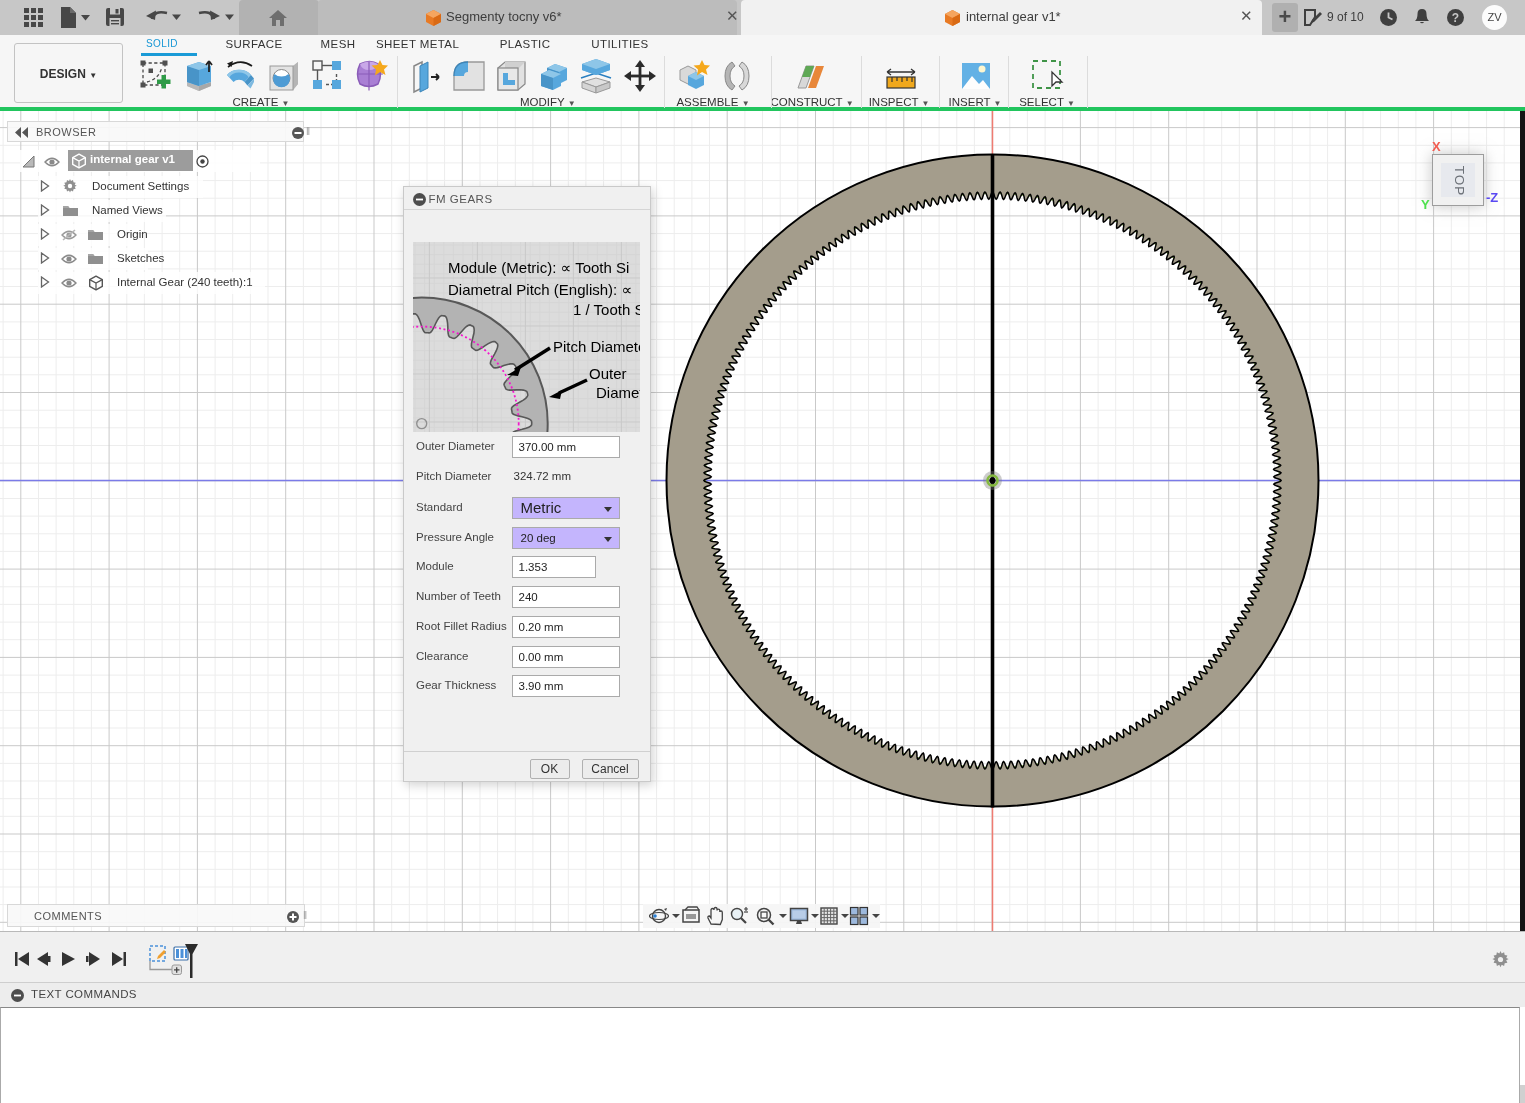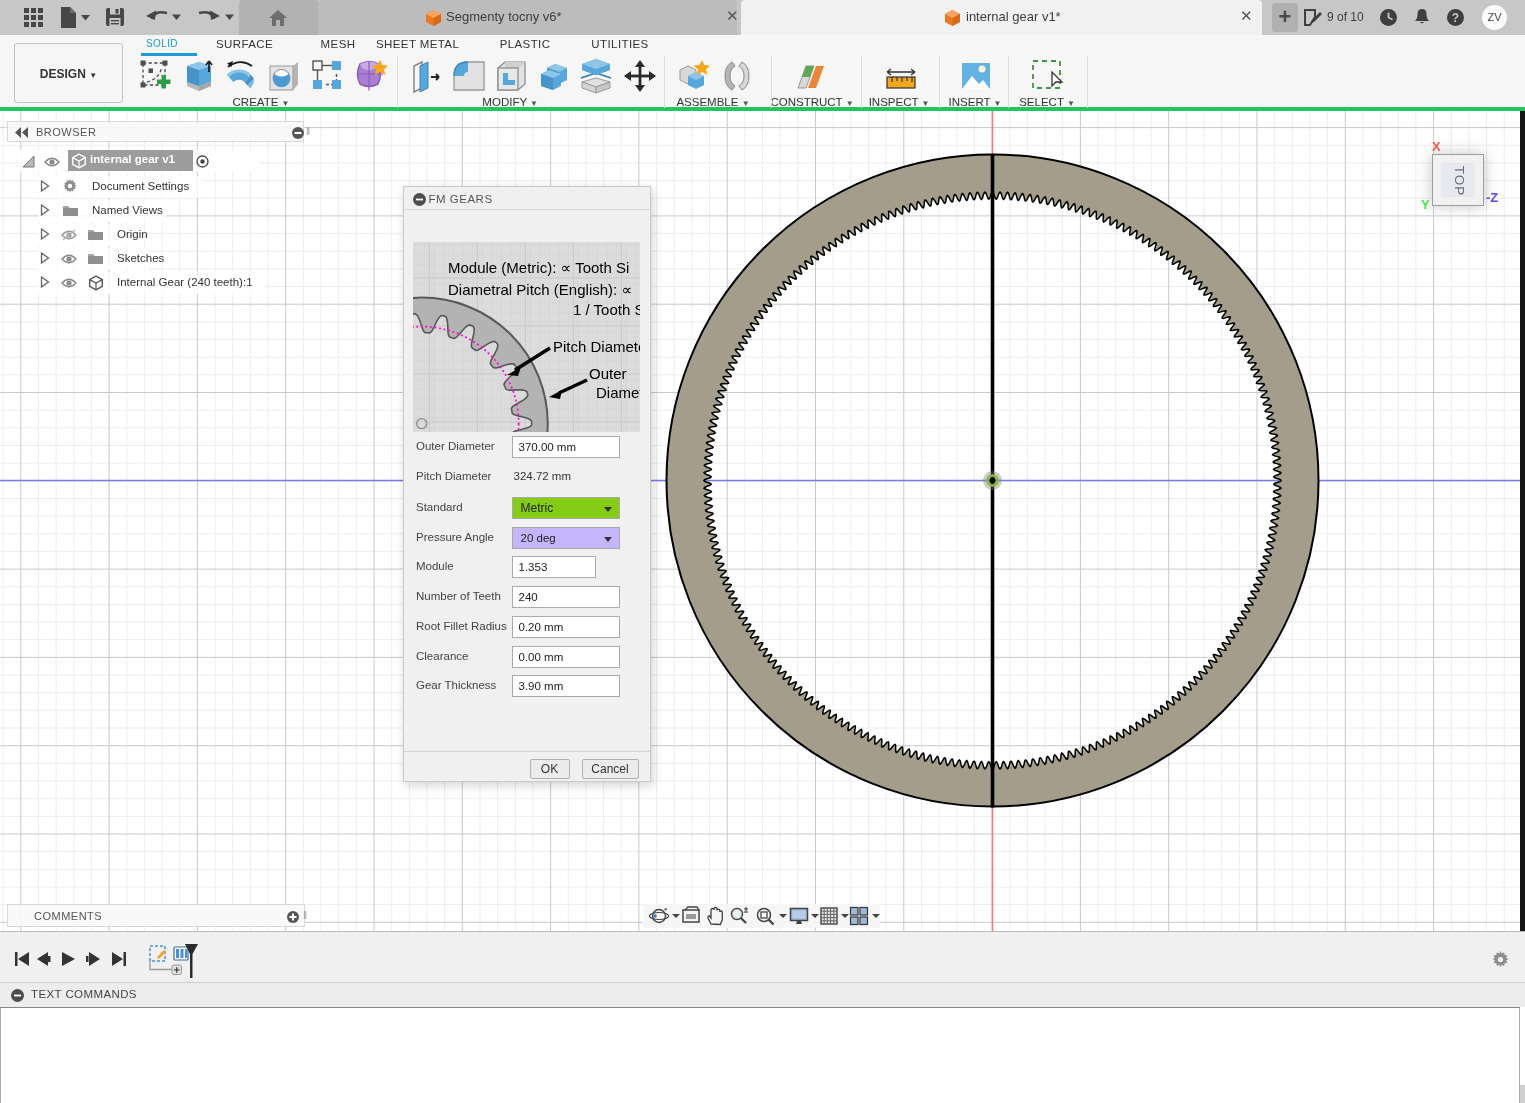--- a/index.html
+++ b/index.html
@@ -108,28 +108,28 @@
       <text x="9.5" y="14" font-size="12" font-weight="bold" fill="#c7c7c7" text-anchor="middle" font-family="Liberation Sans">?</text>
     </svg>
  <div class="abs" style="left:1482px;top:5px;width:25px;height:25px;background:#fcfcfc;border-radius:50%;font-size:11px;color:#444;text-align:center;line-height:25px">ZV</div>
 </div>
 
 <div class="abs" style="left:0;top:35px;width:1525px;height:76px;background:#f6f6f6;border-bottom:4px solid #22c55e">
  <div class="abs" style="left:14px;top:7.5px;width:109px;height:60px;border:1px solid #c3c3c3;border-radius:3px;background:#f6f6f6;text-align:center;line-height:60px;font-size:12px;color:#333;font-weight:bold">DESIGN <span style="font-size:8px;font-weight:normal">▼</span></div>
 </div>
 <div class="abs" style="left:0;top:0">
     <div class="abs" style="left:132px;top:38px;width:60px;text-align:center;font-size:10px;color:#1897d5;letter-spacing:0.4px">SOLID</div>
-    <div class="abs" style="left:216px;top:38px;width:76px;font-size:11.5px;color:#333;letter-spacing:0.4px">SURFACE</div>
+    <div class="abs" style="left:216px;top:38px;width:76px;text-align:center;font-size:11.5px;color:#333;letter-spacing:0.4px">SURFACE</div>
     <div class="abs" style="left:312px;top:38px;width:52px;text-align:center;font-size:11.5px;color:#333;letter-spacing:0.4px">MESH</div>
     <div class="abs" style="left:376px;top:38px;width:108px;text-align:left;font-size:11.5px;color:#333;letter-spacing:0.4px">SHEET METAL</div>
     <div class="abs" style="left:487px;top:38px;width:76px;text-align:center;font-size:11.5px;color:#333;letter-spacing:0.4px">PLASTIC</div>
     <div class="abs" style="left:574px;top:38px;width:92px;text-align:center;font-size:11.5px;color:#333;letter-spacing:0.4px">UTILITIES</div>
     <div class="abs" style="left:140.5px;top:52.5px;width:56px;height:3px;background:#1a9bd7"></div>
     <div class="abs" style="left:224px;top:96px;width:74px;text-align:center;font-size:11.5px;color:#333">CREATE <span style="font-size:8px;color:#555">▼</span></div>
-    <div class="abs" style="left:464px;top:96px;width:74px;text-align:right;font-size:11.5px;color:#333">MODIFY <span style="font-size:8px;color:#555">▼</span></div>
+    <div class="abs" style="left:520px;top:96px;width:74px;text-align:left;font-size:11.5px;color:#333">MODIFY <span style="font-size:8px;color:#555">▼</span></div>
     <div class="abs" style="left:668px;top:96px;width:90px;text-align:center;font-size:11.5px;color:#333">ASSEMBLE <span style="font-size:8px;color:#555">▼</span></div>
     <div class="abs" style="left:763px;top:96px;width:98px;text-align:center;font-size:11.5px;color:#333">CONSTRUCT <span style="font-size:8px;color:#555">▼</span></div>
     <div class="abs" style="left:858px;top:96px;width:82px;text-align:center;font-size:11.5px;color:#333">INSPECT <span style="font-size:8px;color:#555">▼</span></div>
     <div class="abs" style="left:938px;top:96px;width:74px;text-align:center;font-size:11.5px;color:#333">INSERT <span style="font-size:8px;color:#555">▼</span></div>
     <div class="abs" style="left:1010px;top:96px;width:74px;text-align:center;font-size:11.5px;color:#333">SELECT <span style="font-size:8px;color:#555">▼</span></div>
     <div class="abs" style="left:397px;top:56px;width:1px;height:52px;background:#dcdcdc"></div>
     <div class="abs" style="left:664px;top:56px;width:1px;height:52px;background:#dcdcdc"></div>
     <div class="abs" style="left:771px;top:56px;width:1px;height:52px;background:#dcdcdc"></div>
     <div class="abs" style="left:861px;top:56px;width:1px;height:52px;background:#dcdcdc"></div>
     <div class="abs" style="left:939px;top:56px;width:1px;height:52px;background:#dcdcdc"></div>
@@ -459,21 +459,21 @@
       <path d="M94,133 l14,-8 -3,9 z" fill="#000"></path>
       <path d="M174,138 L146,151" stroke="#000" stroke-width="3.5"></path>
       <path d="M136,155 l13,-7 -2,9 z" fill="#000"></path>
     </svg>
   </div>
   <div class="abs" style="left:12.5px;top:253.8px;font-size:11.5px;color:#444">Outer Diameter</div>
     <div class="abs" style="left:108px;top:249.8px;width:108px;height:22px;background:#fff;border:1px solid #aaa;font-size:11.5px;color:#222;line-height:20px;padding-left:6px">370.00 mm</div>
     <div class="abs" style="left:12.5px;top:283.5px;font-size:11.5px;color:#444">Pitch Diameter</div>
     <div class="abs" style="left:110px;top:283.5px;font-size:11.5px;color:#333">324.72 mm</div>
     <div class="abs" style="left:12.5px;top:314.5px;font-size:11.5px;color:#444">Standard</div>
-    <div class="abs" style="left:108px;top:310.5px;width:108px;height:22px;background:#84cc16;border:1px solid #aaa;font-size:12px;color:#222;line-height:20px;padding-left:8px">Metric<svg style="position:absolute;right:7px;top:9px" width="8" height="5" viewBox="0 0 8 5">
+    <div class="abs" style="left:108px;top:310.5px;width:108px;height:22px;background:#c4b5fd;border:1px solid #aaa;font-size:15px;color:#222;line-height:20px;padding-left:8px">Metric<svg style="position:absolute;right:7px;top:9px" width="8" height="5" viewBox="0 0 8 5">
         <path d="M0,0 h8 l-4,5 z" fill="#333"></path>
       </svg></div>
     <div class="abs" style="left:12.5px;top:344.2px;font-size:11.5px;color:#444">Pressure Angle</div>
     <div class="abs" style="left:108px;top:340.2px;width:108px;height:22px;background:#c4b5fd;border:1px solid #aaa;font-size:11.5px;color:#222;line-height:20px;padding-left:8px">20 deg<svg style="position:absolute;right:7px;top:9px" width="8" height="5" viewBox="0 0 8 5">
         <path d="M0,0 h8 l-4,5 z" fill="#333"></path>
       </svg></div>
     <div class="abs" style="left:12.5px;top:373.9px;font-size:11.5px;color:#444">Module</div>
     <div class="abs" style="left:108px;top:369.9px;width:84px;height:22px;background:#fff;border:1px solid #aaa;font-size:11.5px;color:#222;line-height:20px;padding-left:6px">1.353</div>
     <div class="abs" style="left:12.5px;top:403.6px;font-size:11.5px;color:#444">Number of Teeth</div>
     <div class="abs" style="left:108px;top:399.6px;width:108px;height:22px;background:#fff;border:1px solid #aaa;font-size:11.5px;color:#222;line-height:20px;padding-left:6px">240</div>

